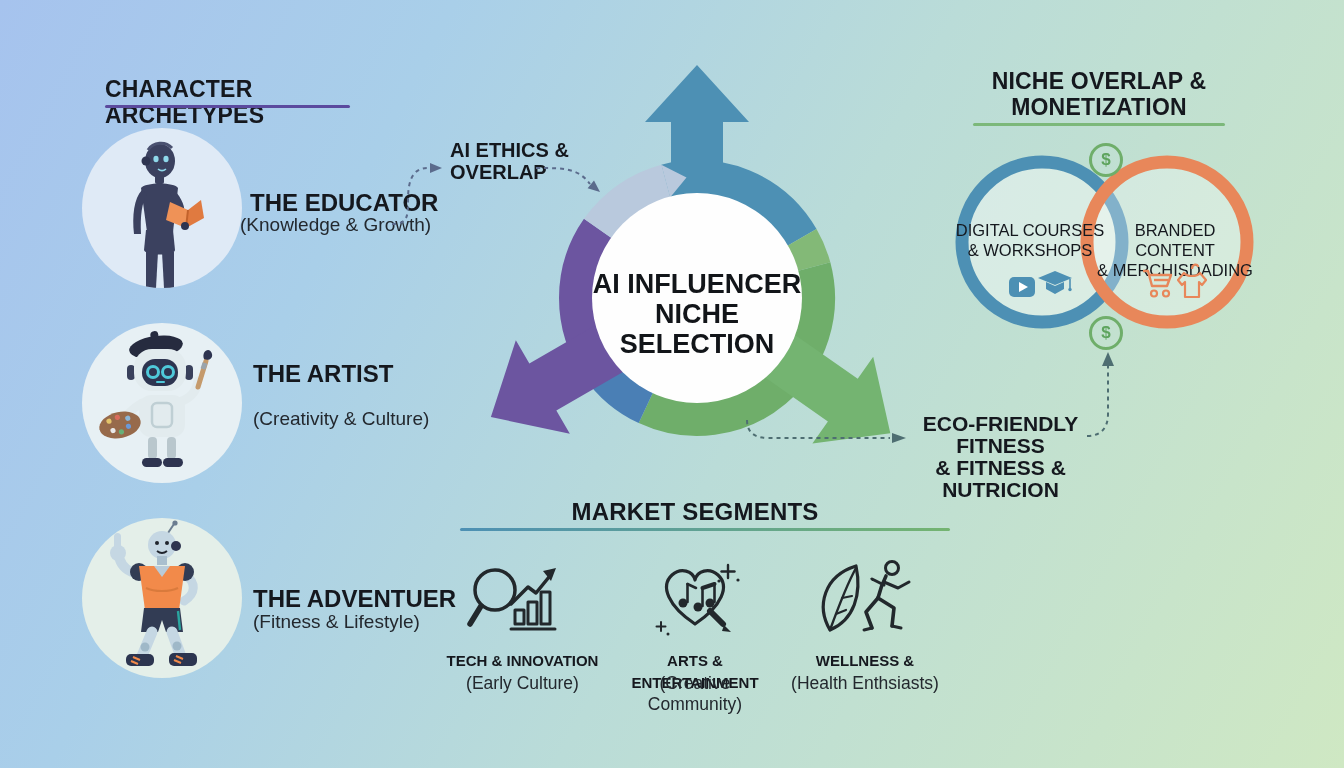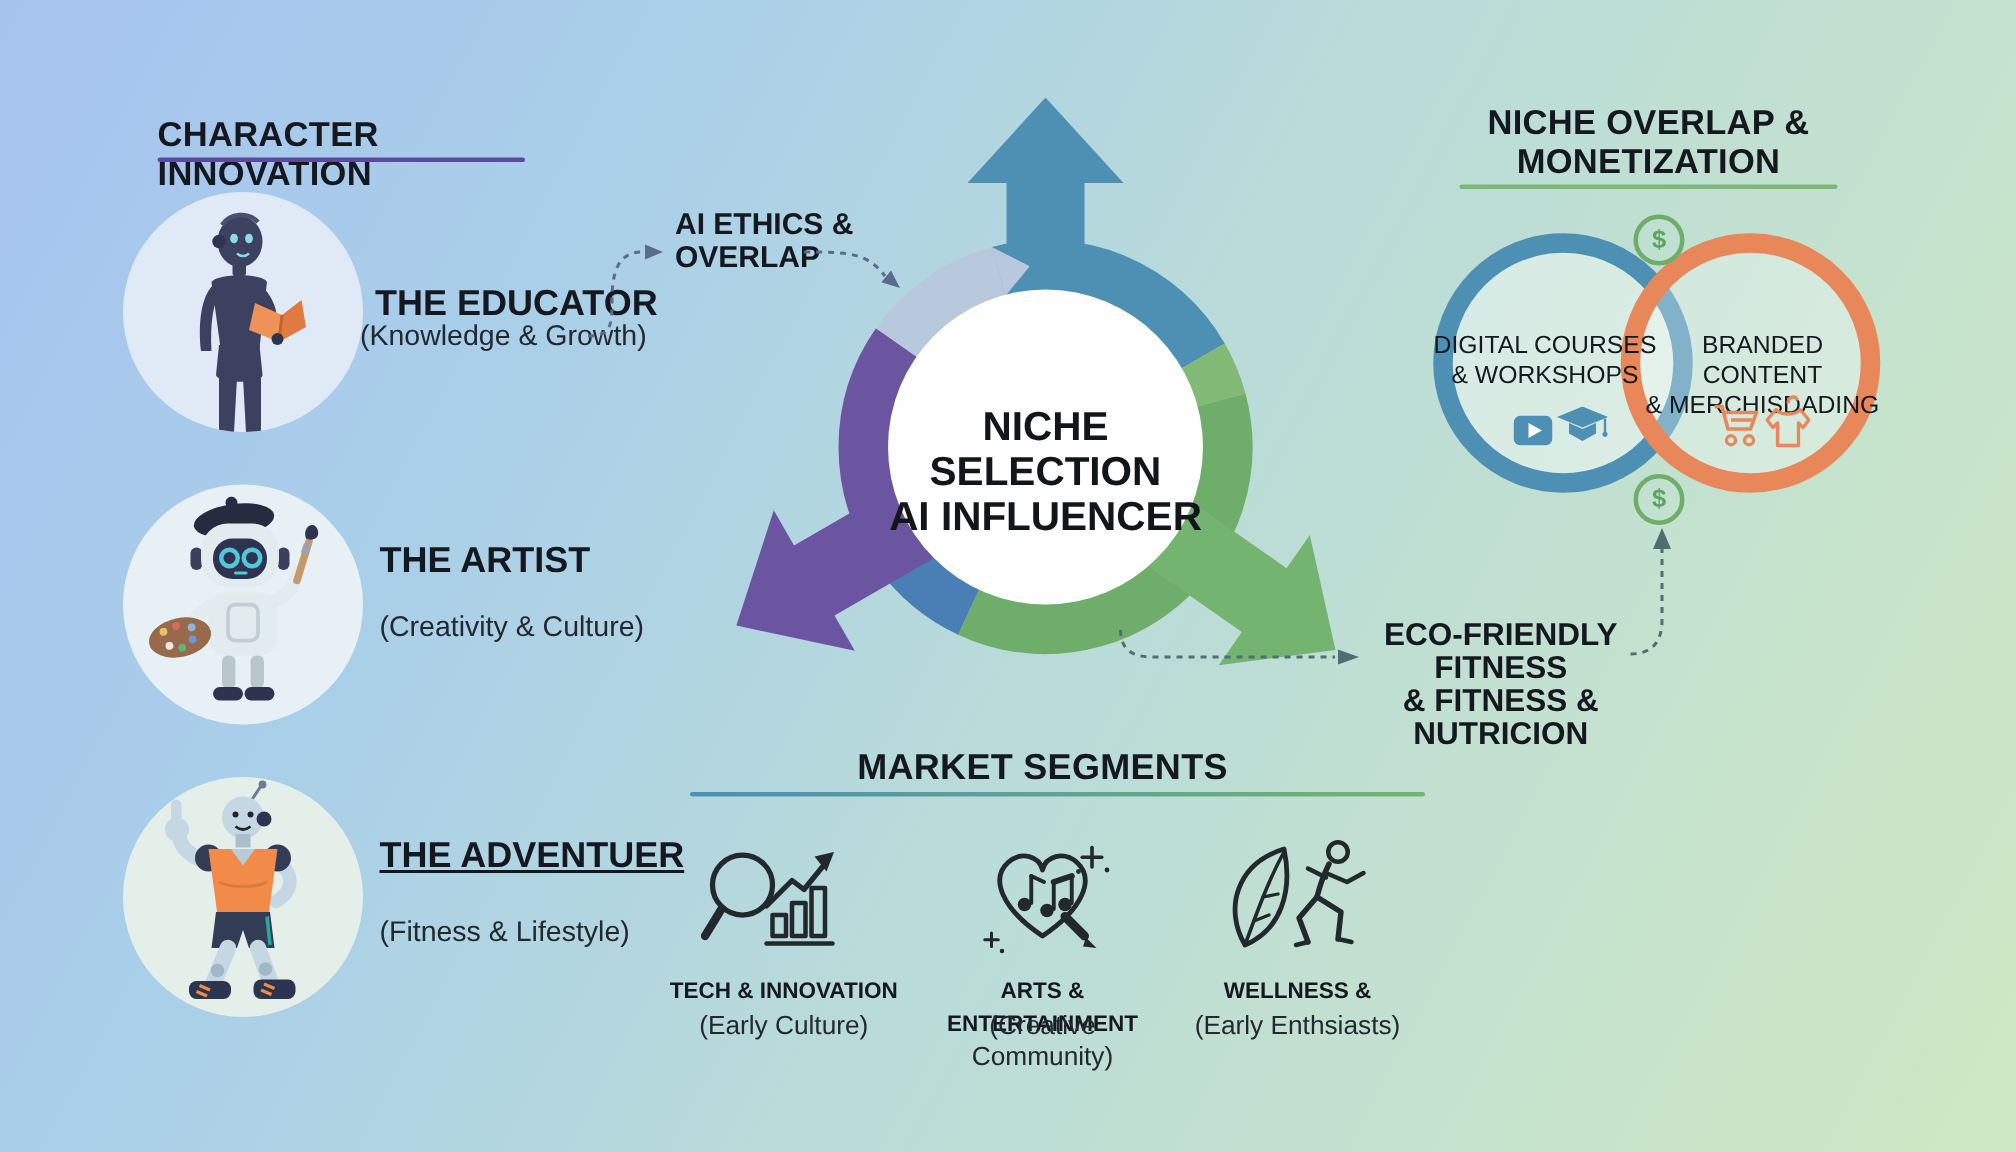--- a/index.html
+++ b/index.html
@@ -25,21 +25,21 @@
     display:flex;align-items:center;justify-content:center;
   }
   .avatar{border-radius:50%;display:flex;align-items:flex-end;justify-content:center;overflow:hidden;}
   svg{display:block;}
 </style>
 </head>
 <body>
 
 <div class="stage">
 
-  <div class="abs hdr" style="left:105px;top:76px;width:260px;">CHARACTER INNOVATION</div>
+  <div class="abs hdr" style="left:105px;top:76px;width:260px;">CHARACTER ARCHETYPES</div>
   <div class="abs rule" style="left:105px;top:105px;width:245px;background:#5b4a9e;"></div>
 
   <div class="abs avatar" style="left:82px;top:128px;width:160px;height:160px;background:#dfeaf6;">
     <svg width="160" height="160" viewBox="0 0 160 160">
       <g fill="#3b415f">
         <ellipse cx="78" cy="33" rx="15" ry="17"></ellipse>
         <rect x="73" y="47" width="9" height="9" rx="2"></rect>
         <path d="M59,60 C63,54 93,54 96,60 L91,104 C90,114 66,114 65,104 Z"></path>
         <path d="M64,102 L91,102 L93,122 C93,128 63,128 62,122 Z"></path>
         <path d="M64,124 L76,124 L74,160 L64,160 Z"></path>
@@ -123,21 +123,21 @@
       <path d="M70,114 L60,138" stroke="#c5d7e3" stroke-width="11" stroke-linecap="round"></path>
       <path d="M90,114 L98,136" stroke="#c5d7e3" stroke-width="11" stroke-linecap="round"></path>
       <circle cx="63" cy="129" r="4.5" fill="#9fb8c8"></circle>
       <circle cx="95" cy="128" r="4.5" fill="#9fb8c8"></circle>
       <rect x="44" y="136" width="28" height="12" rx="5" fill="#2c3550"></rect>
       <path d="M51,139 l7,3 M49,143 l7,3" stroke="#f28a4a" stroke-width="2"></path>
       <rect x="87" y="135" width="28" height="13" rx="5" fill="#2c3550"></rect>
       <path d="M94,138 l7,3 M92,142 l7,3" stroke="#f28a4a" stroke-width="2"></path>
     </svg>
   </div>
-  <div class="abs name" style="left:253px;top:558px;text-decoration:underline;">THE ADVENTUER</div>
+  <div class="abs name" style="left:253px;top:586px;">THE ADVENTUER</div>
   <div class="abs sub" style="left:253px;top:611px;">(Fitness &amp; Lifestyle)</div>
 
   <svg class="abs" style="left:460px;top:58px;" width="470" height="400" viewBox="0 0 470 400">
 
     <g fill="none" stroke-width="34">
       <path d="M205.7,123.1 A121,121 0 0 1 341.8,179.5" stroke="#4d90b4"></path>
       <path d="M341.8,179.5 A121,121 0 0 1 353.9,208.7" stroke="#83b977"></path>
       <path d="M353.9,208.7 A121,121 0 0 1 185.9,349.7" stroke="#6fae6a"></path>
       <path d="M185.9,349.7 A121,121 0 0 1 137.9,309.4" stroke="#4a7fb5"></path>
       <path d="M137.9,309.4 A121,121 0 0 1 137.9,170.6" stroke="#6c55a0"></path>
@@ -150,22 +150,22 @@
     </g>
     <g transform="rotate(125 237 240)">
       <polygon points="237,4 290,62 263,62 263,152 211,152 211,62 184,62" fill="#74b471"></polygon>
     </g>
 
     <polygon points="201.3,106.7 210.1,139.5 226.5,119.5" fill="#b9c9dd"></polygon>
 
     <circle cx="237" cy="240" r="105" fill="#fefefe"></circle>
   </svg>
   <div class="abs ctr center-title" style="left:587px;top:269px;width:220px;">
+    <div>AI INFLUENCER</div>
     <div>NICHE SELECTION</div>
-    <div>AI INFLUENCER</div>
   </div>
 
   <div class="abs callout" style="left:450px;top:139px;">
     <div>AI ETHICS &amp;</div>
     <div>OVERLAP</div>
   </div>
   <svg class="abs" style="left:390px;top:156px;" width="58" height="74">
     <path d="M2,68 C18,68 18,60 18,44 C18,22 24,12 38,12" fill="none" stroke="#5b6b8c" stroke-width="2" stroke-dasharray="4 4"></path>
     <polygon points="40,7 52,12 40,17" fill="#5b6b8c"></polygon>
   </svg>
@@ -291,15 +291,15 @@
       <path d="M68,26 L82,32 L93,26" stroke-width="3"></path>
       <path d="M68,29 L56,23" stroke-width="3"></path>
       <path d="M62,42 L78,52 L76,70" stroke-width="3.6"></path>
       <path d="M76,70 L85,72" stroke-width="3"></path>
       <path d="M62,42 L50,56 L56,72" stroke-width="3.6"></path>
       <path d="M56,72 L48,74" stroke-width="3"></path>
     </g>
     <circle cx="76" cy="12" r="6.5" fill="none" stroke="#22282c" stroke-width="3"></circle>
   </svg>
   <div class="abs ctr seg-name" style="left:785px;top:650px;width:160px;">WELLNESS &amp;</div>
-  <div class="abs ctr seg-sub" style="left:785px;top:673px;width:160px;">(Early Enthsiasts)</div>
+  <div class="abs ctr seg-sub" style="left:785px;top:673px;width:160px;">(Health Enthsiasts)</div>
 
 </div>
 
 </body></html>

